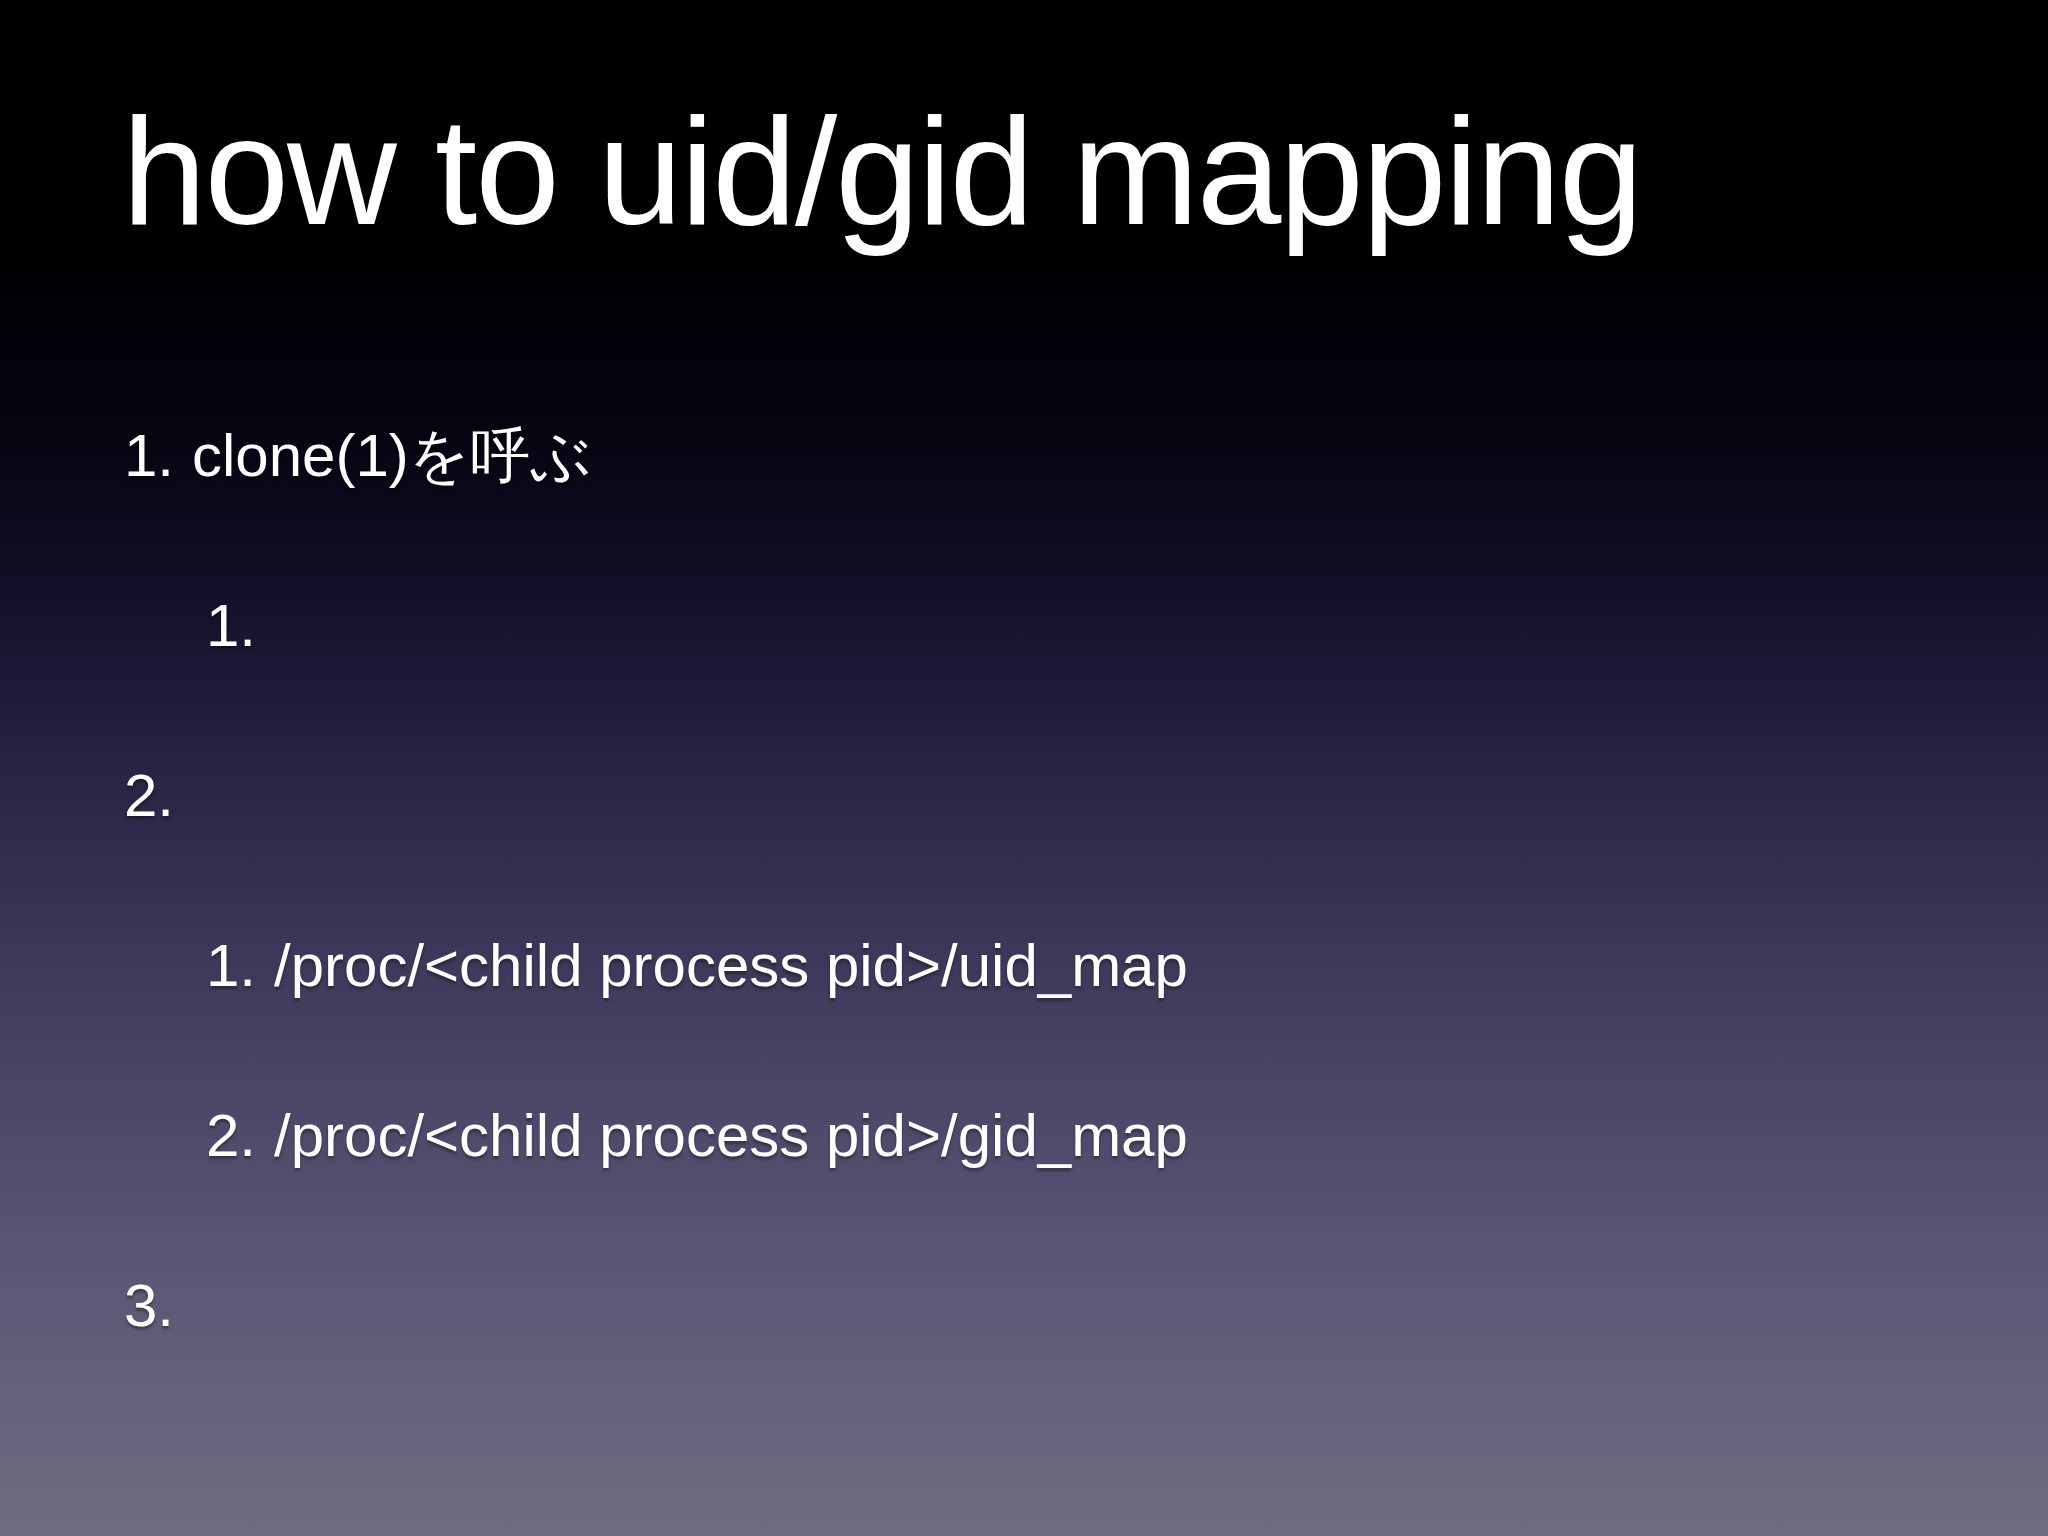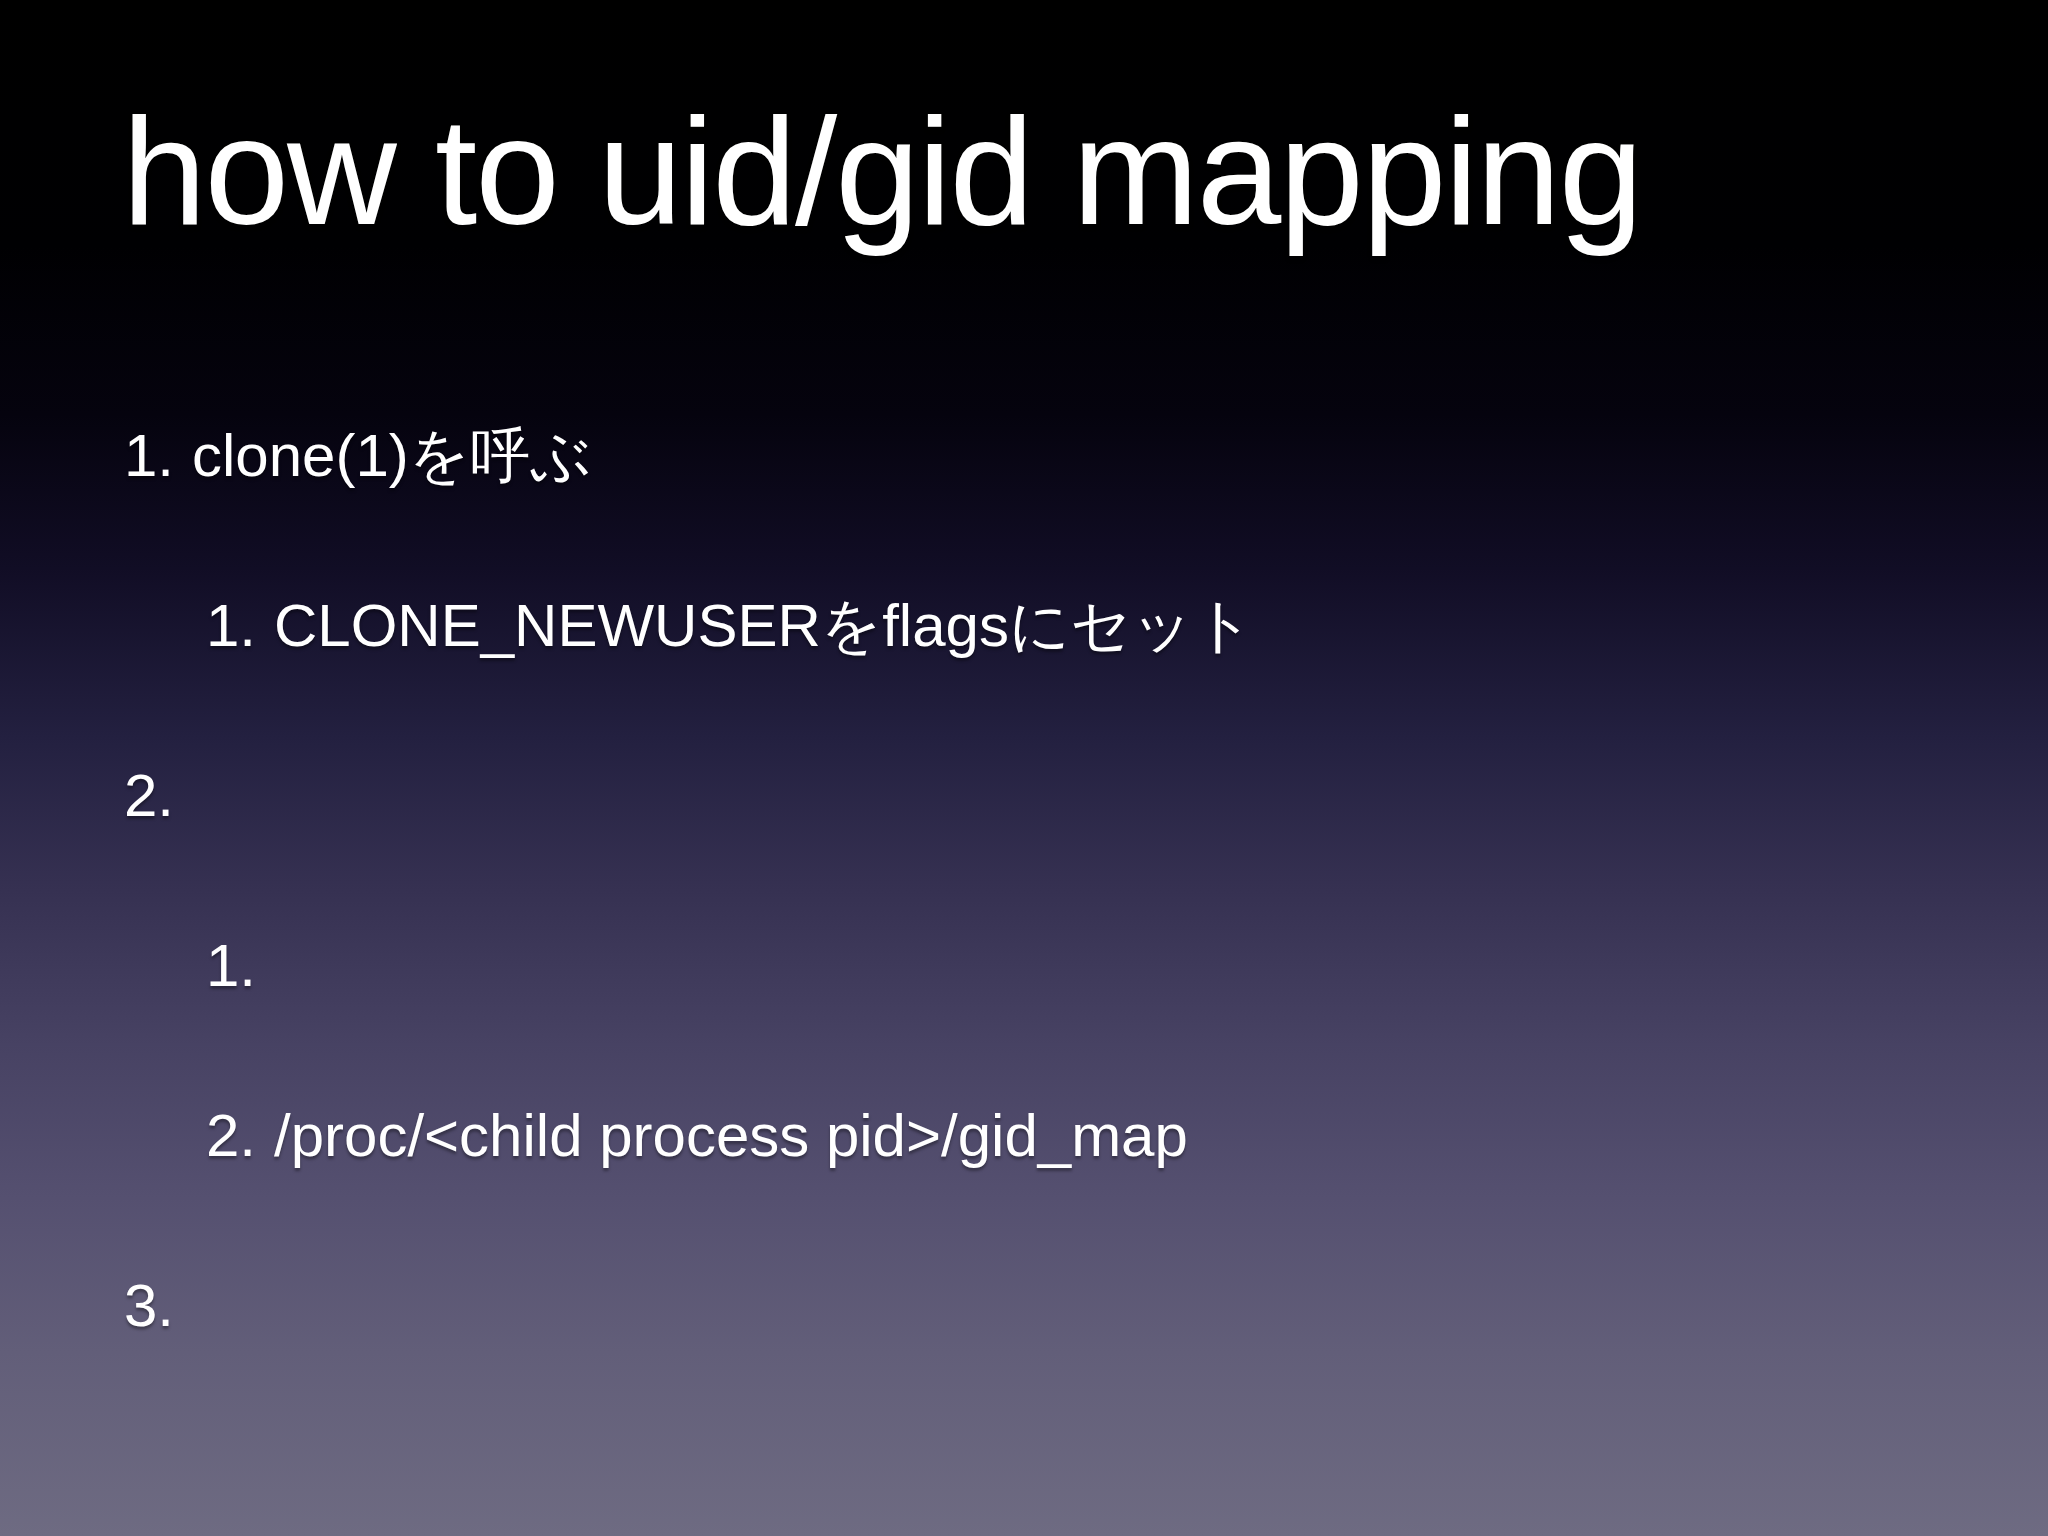--- a/index.html
+++ b/index.html
@@ -69,29 +69,29 @@
 
 <div class="list">
 
   <div class="row level-1">
     <span class="marker">1.</span>
     <span class="item-text">clone(1)を呼ぶ</span>
   </div>
 
   <div class="row level-2">
     <span class="marker">1.</span>
-    <span class="item-text">CLONE_NEWUSERをflagsにセット</span>
   </div>
 
   <div class="row level-1">
     <span class="marker">2.</span>
   </div>
 
   <div class="row level-2">
     <span class="marker">1.</span>
+    <span class="item-text">/proc/&lt;child process pid&gt;/uid_map</span>
   </div>
 
   <div class="row level-2">
     <span class="marker">2.</span>
     <span class="item-text">/proc/&lt;child process pid&gt;/gid_map</span>
   </div>
 
   <div class="row level-1">
     <span class="marker">3.</span>
   </div>

